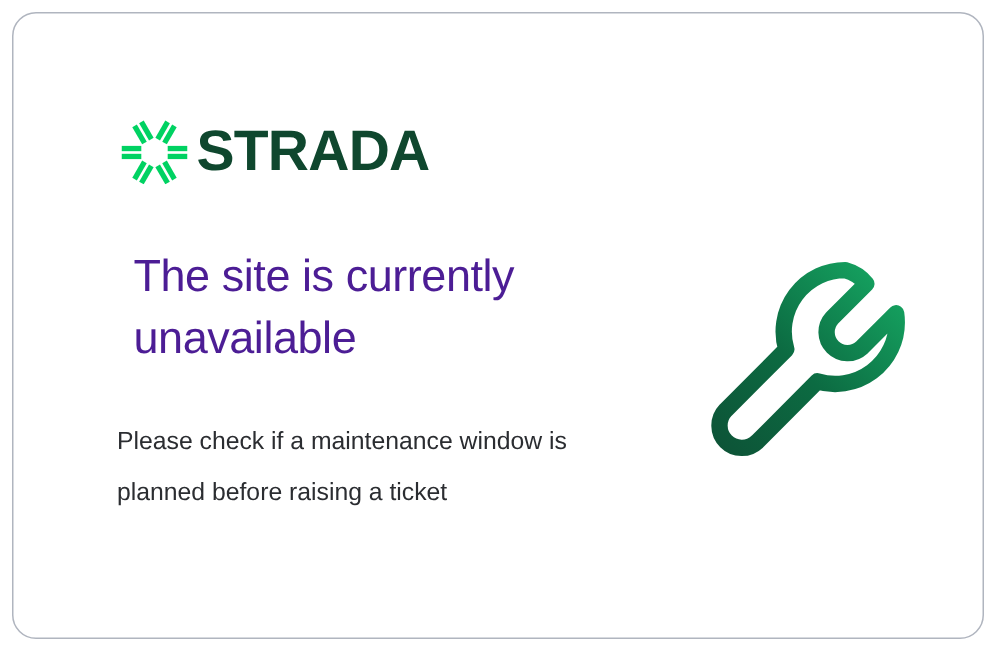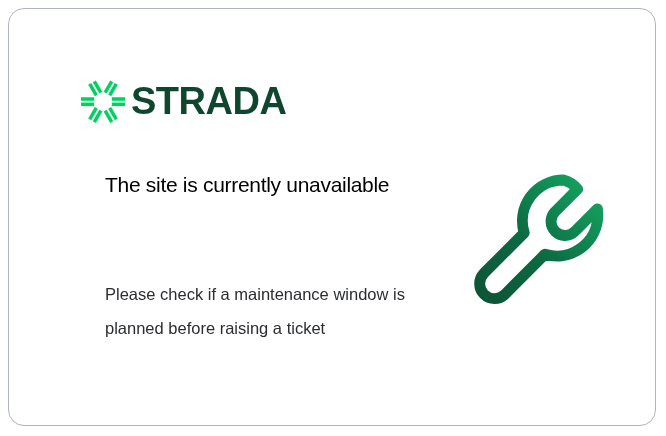--- a/index.html
+++ b/index.html
@@ -58,36 +58,36 @@
     line-height: 38px;
     font-weight: bold;
     letter-spacing: -0.5px;
     color: #0f472e;
     white-space: nowrap;
   }
 
   
   .headline {
     position: absolute;
-    left: 96px;
+    left: 80px;
     top: 155px;
     width: 330px;
     margin: 0;
     font-family: "Liberation Sans", sans-serif;
-    font-size: 21px;
+    font-size: 30px;
     line-height: 41px;
     font-weight: 500;
     letter-spacing: -0.3px;
-    color: #000000;
+    color: #4c1d95;
   }
 
   
   .body-copy {
     position: absolute;
-    left: 96px;
+    left: 69px;
     top: 268px;
     width: 310px;
     margin: 0;
     font-family: "Liberation Sans", sans-serif;
     font-size: 16.5px;
     line-height: 34px;
     font-weight: 400;
     color: #2b2d31;
   }
 

